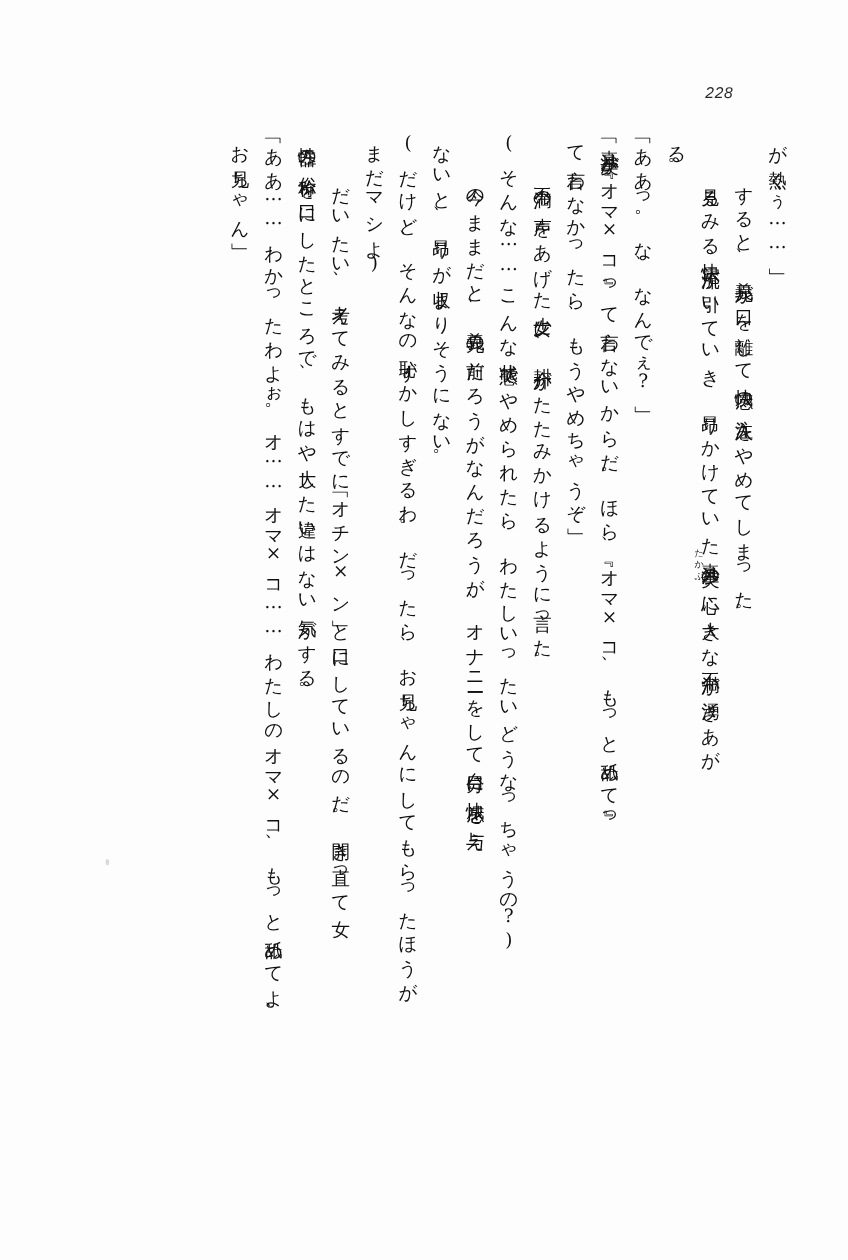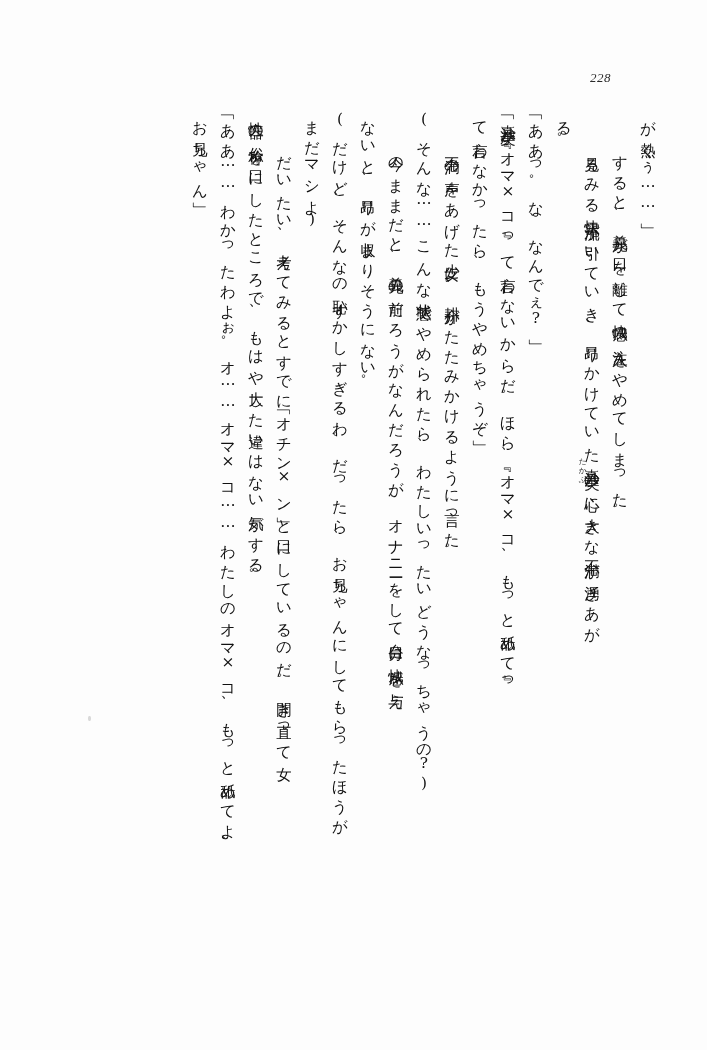--- a/index.html
+++ b/index.html
@@ -19,21 +19,21 @@
     width: 707px;
     height: 1050px;
     background: #fdfdfd;
   }
   #page-number {
     position: absolute;
     top: 70px;
     right: 96px;
     font-size: 13px;
     font-style: italic;
-    font-family: Liberation Serif, serif;
+    font-family: Liberation Sans, sans-serif;
     color: #2a2a2a;
     letter-spacing: 0.5px;
     margin-left: 12px;
   }
   #text-body {
     position: absolute;
     top: 110px;
     right: 52px;
     width: 588px;
     height: 880px;

